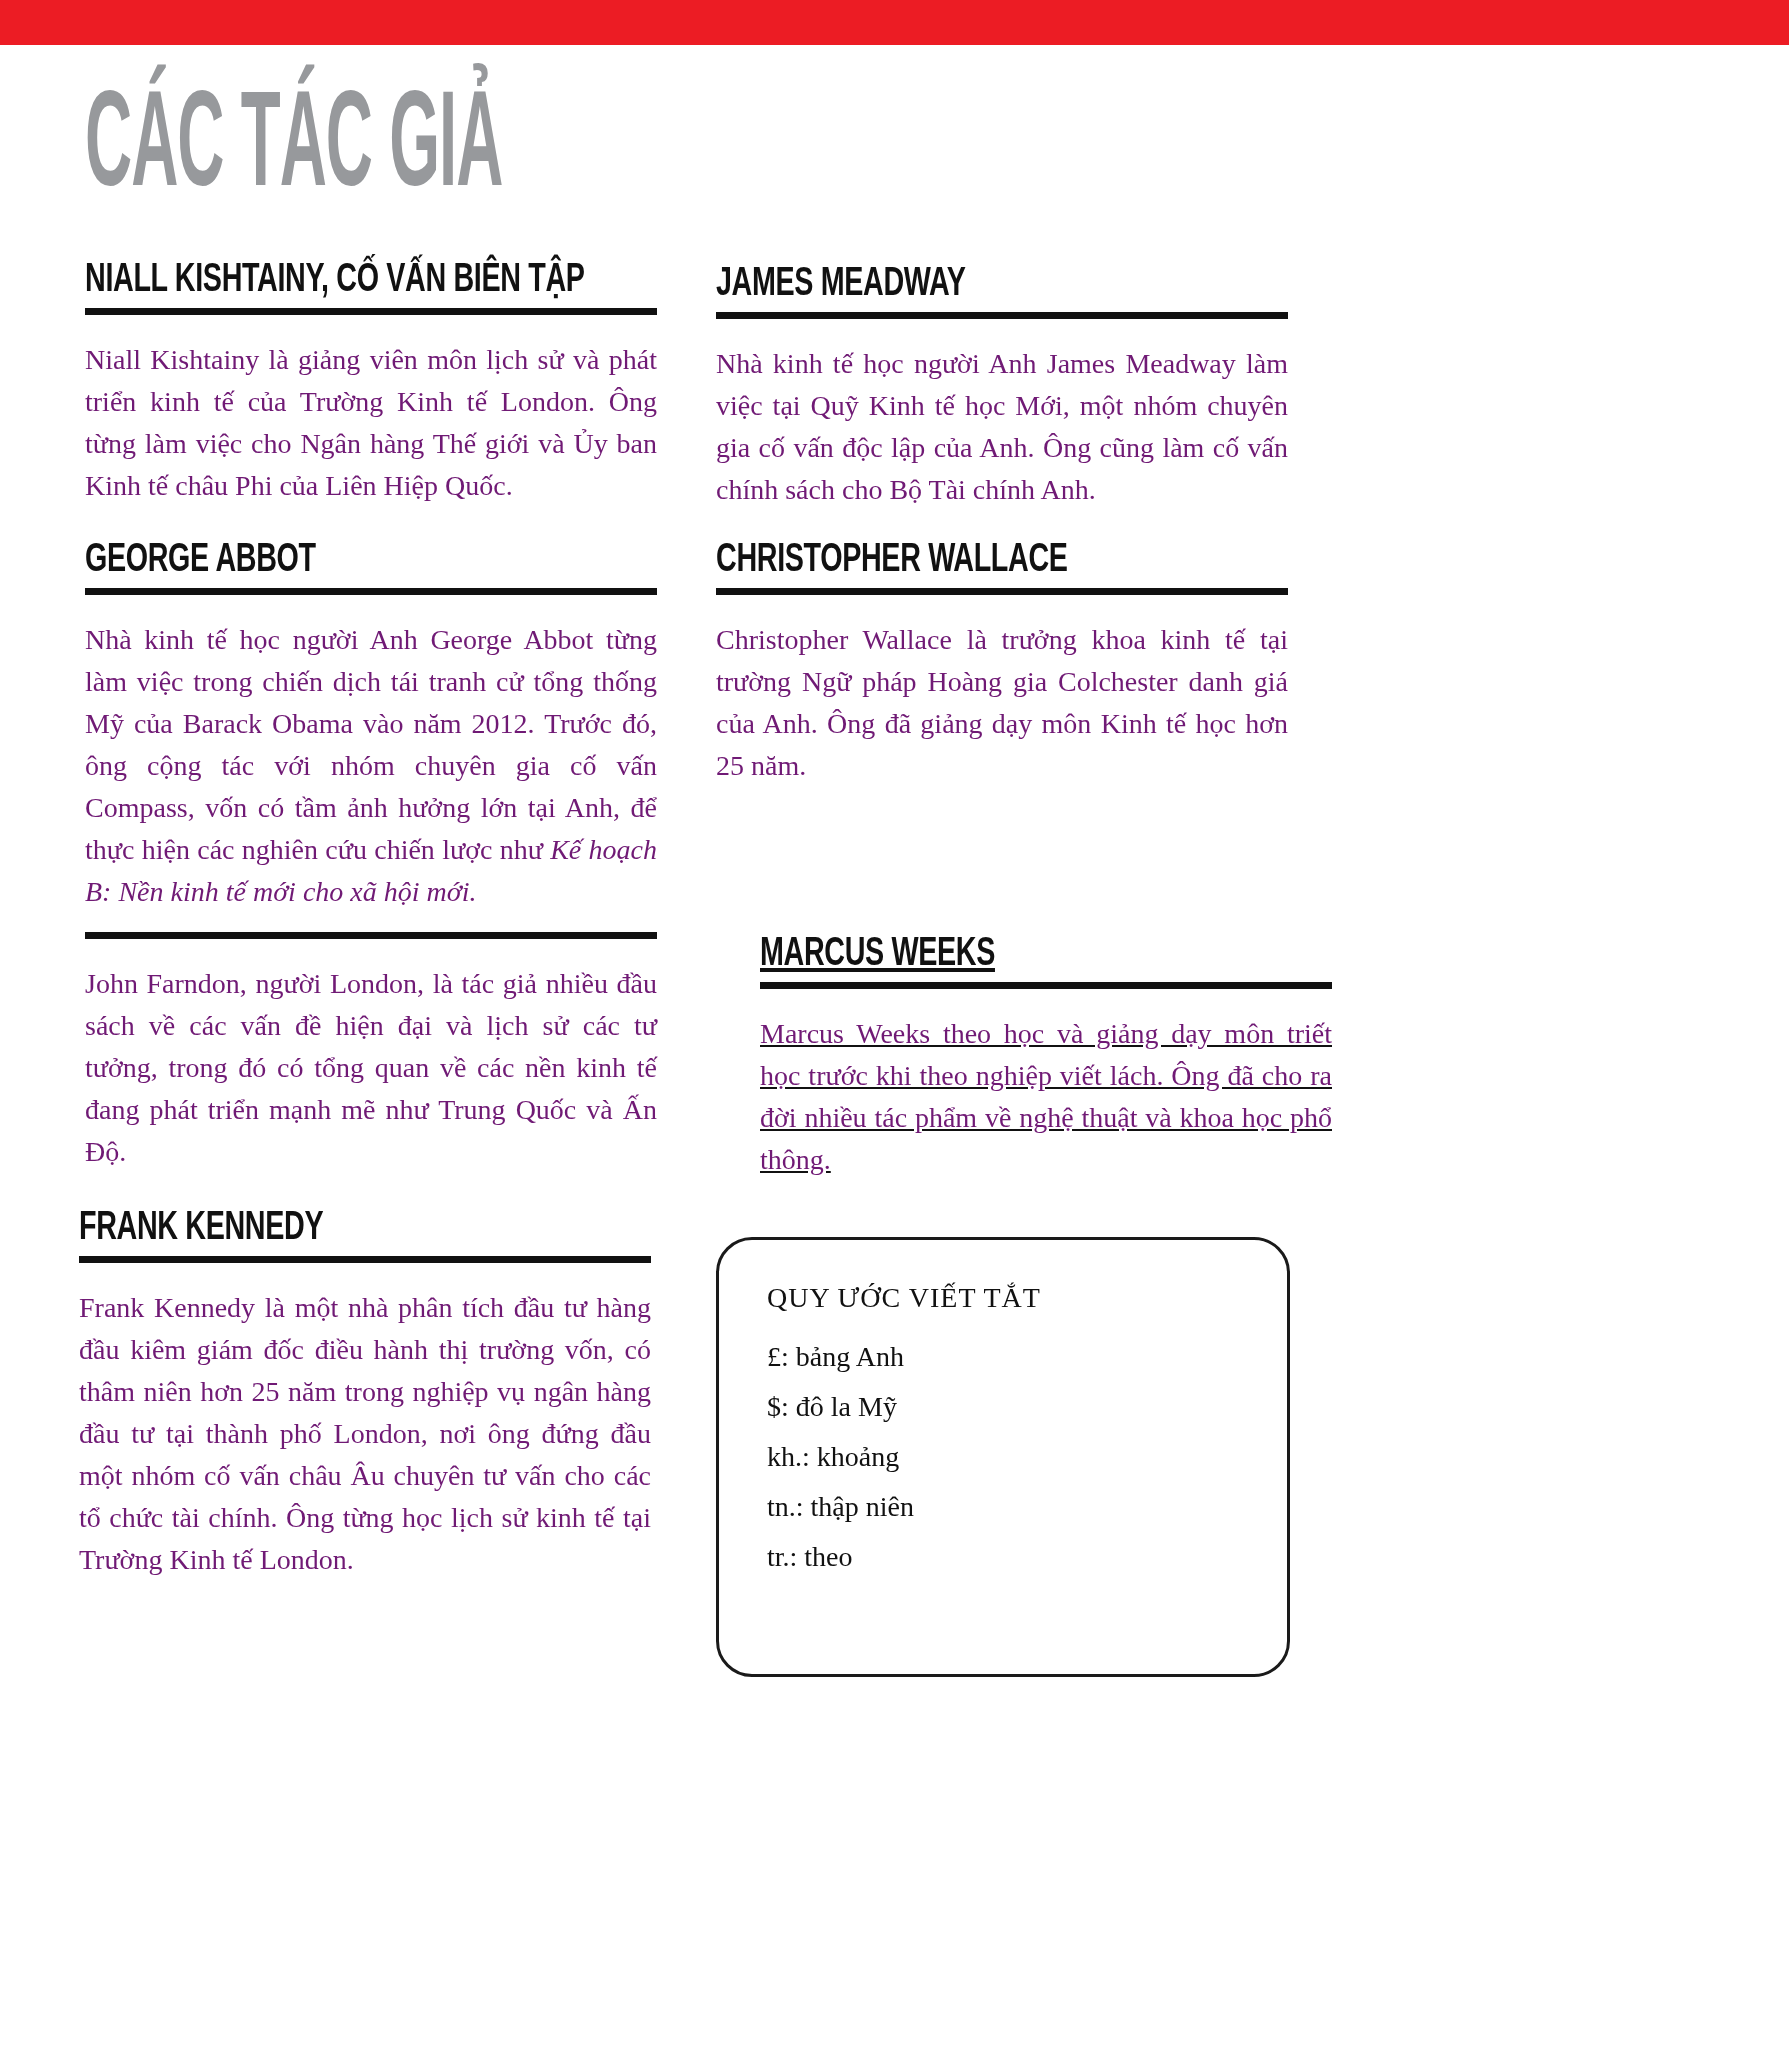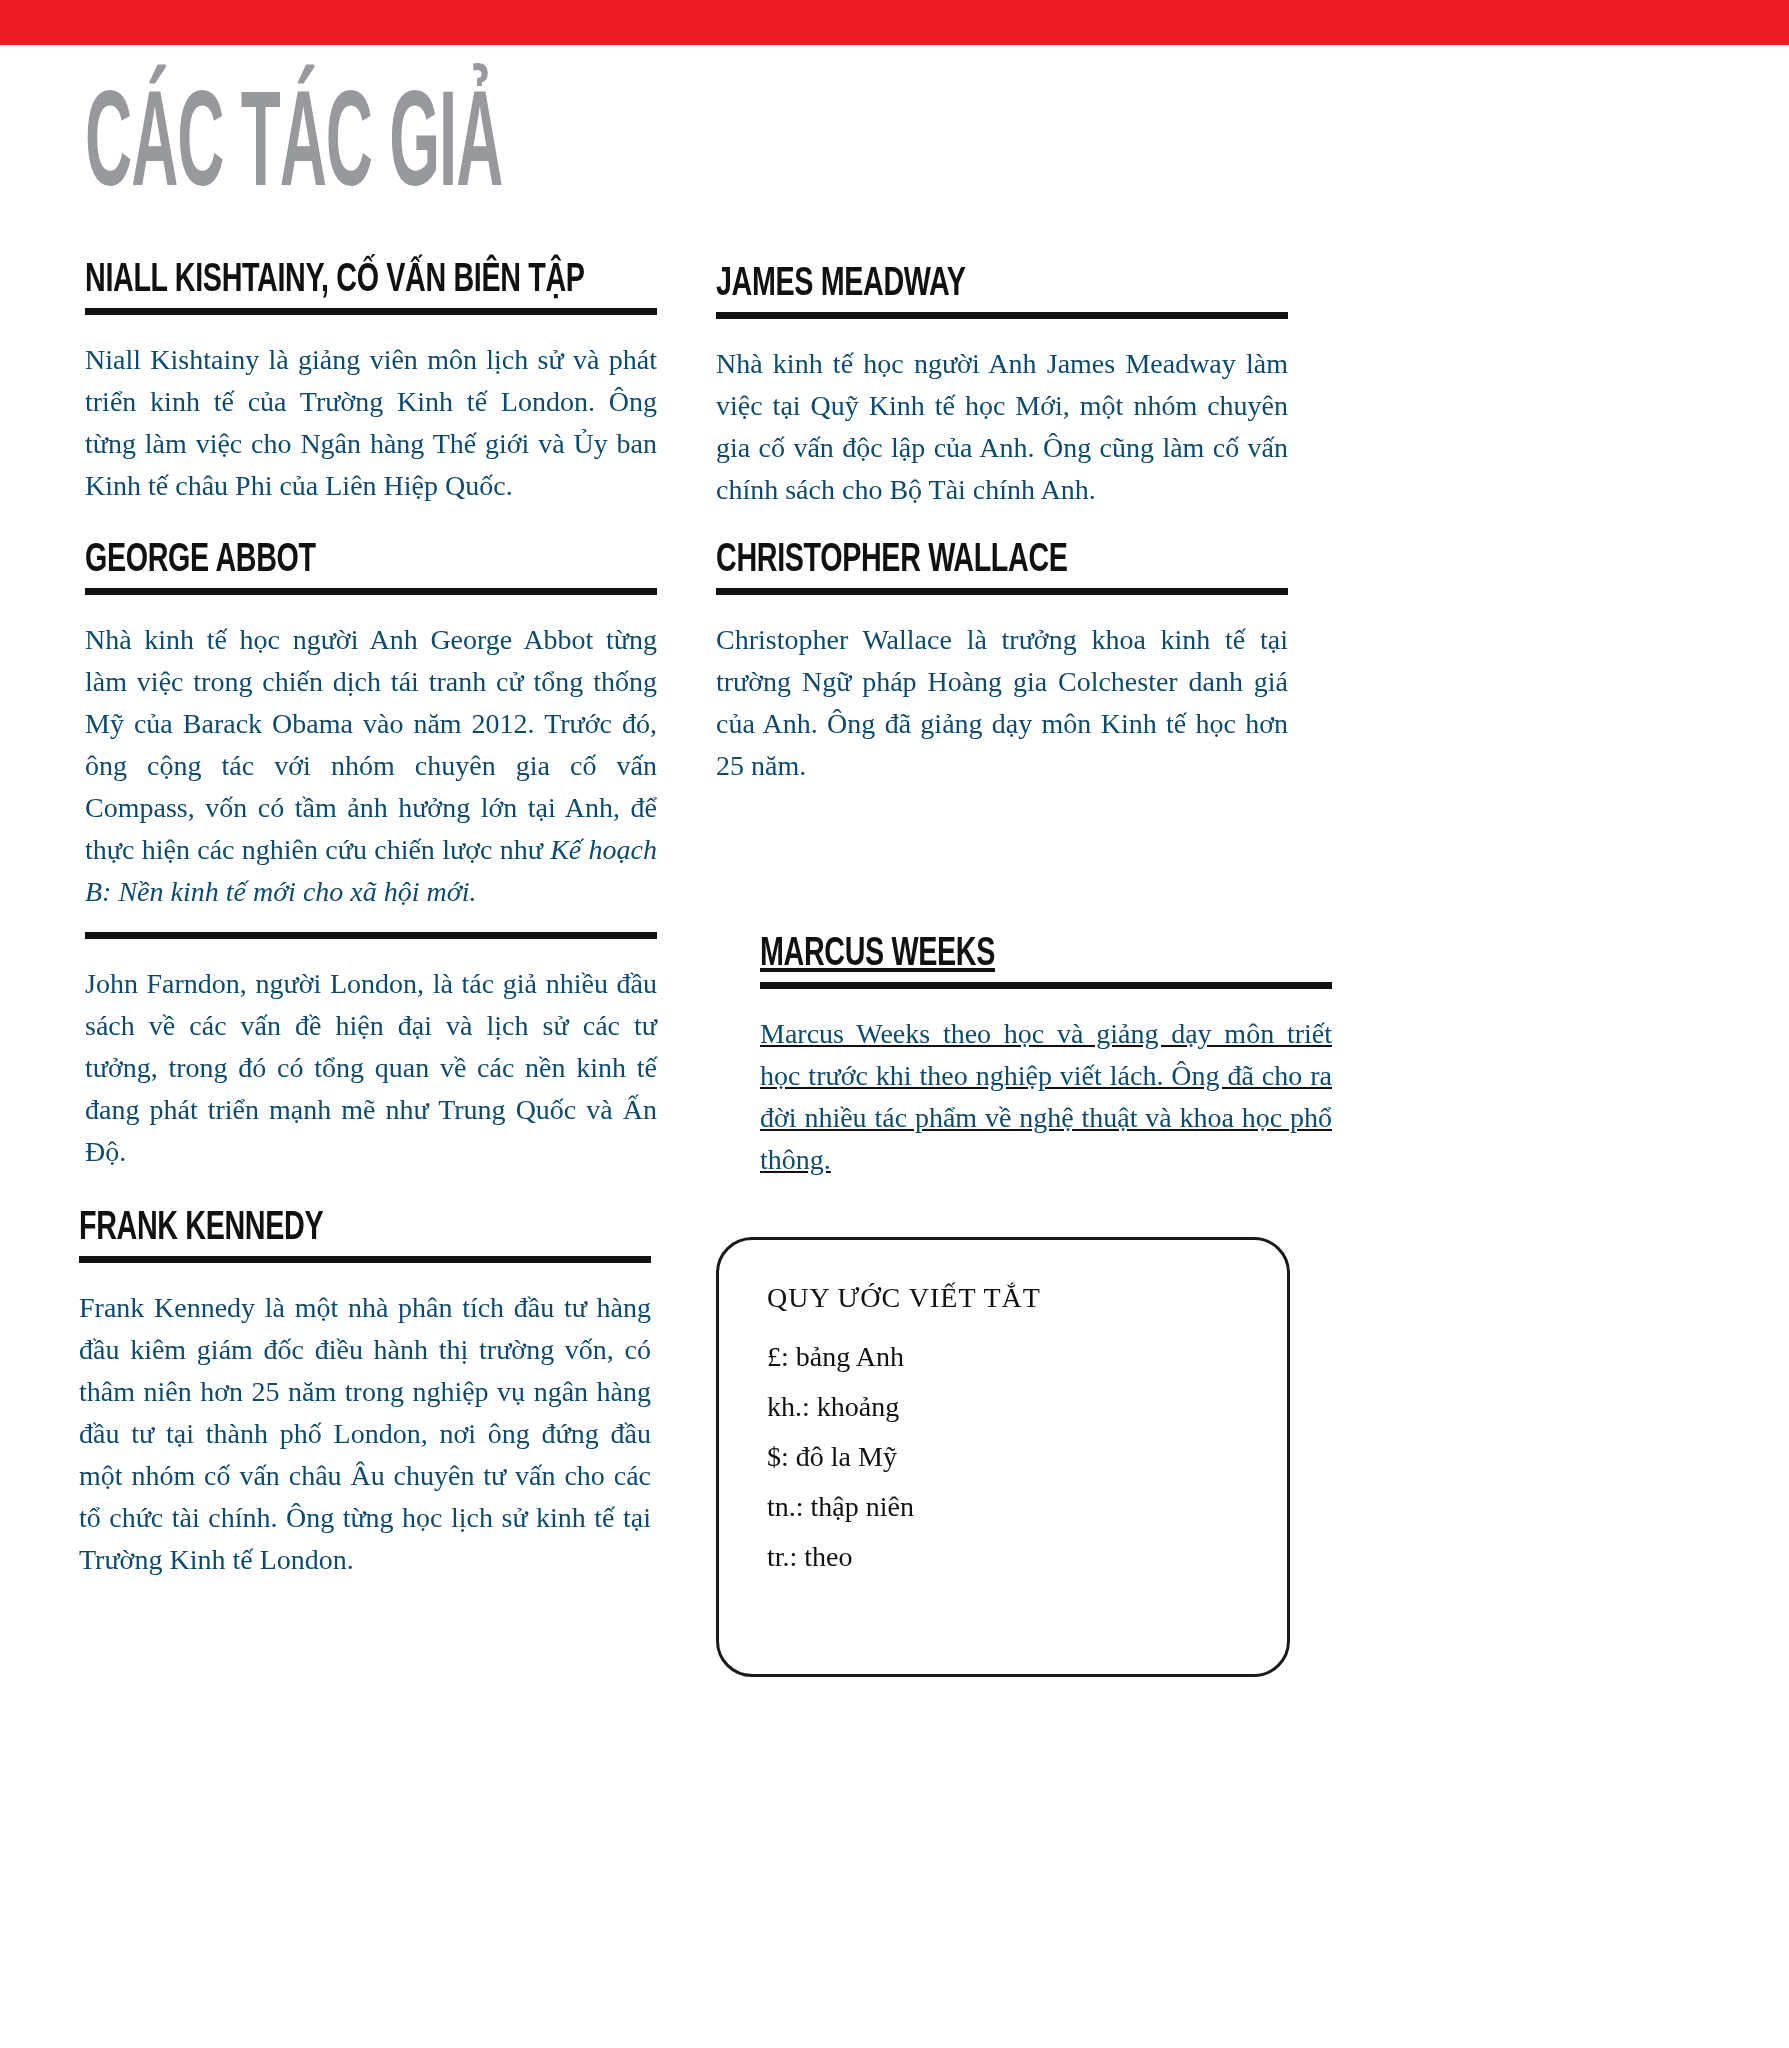--- a/index.html
+++ b/index.html
@@ -59,21 +59,21 @@
   .heading-rule {
     margin-top: 10px;
     height: 7px;
     background: #111111;
   }
   .bio {
     margin: 24px 0 0 0;
     font-size: 28px;
     line-height: 42px;
     text-align: justify;
-    color: #0c4a6e;
+    color: #701a75;
   }
   .bio i { font-style: italic; }
   .abbrev-box {
     position: absolute;
     left: 716px;
     top: 1237px;
     width: 574px;
     height: 440px;
     box-sizing: border-box;
     border: 3px solid #1a1a1a;
@@ -148,19 +148,19 @@
     <div class="author-heading">
       <span class="author-name">MARCUS WEEKS</span>
     </div>
     <div class="heading-rule"></div>
     <p class="bio"><span>Marcus Weeks theo học và giảng dạy môn triết học trước khi theo nghiệp viết lách. Ông đã cho ra đời nhiều tác phẩm về nghệ thuật và khoa học phổ thông.</span><i></i></p>
   </section>
 
   <div class="abbrev-box">
     <p class="abbrev-title">QUY ƯỚC VIẾT TẮT</p>
     <div class="abbrev-item">£: bảng Anh</div>
+    <div class="abbrev-item">$: đô la Mỹ</div>
     <div class="abbrev-item">kh.: khoảng</div>
-    <div class="abbrev-item">$: đô la Mỹ</div>
     <div class="abbrev-item">tn.: thập niên</div>
     <div class="abbrev-item">tr.: theo</div>
   </div>
 
 </div>
 
 </body></html>

